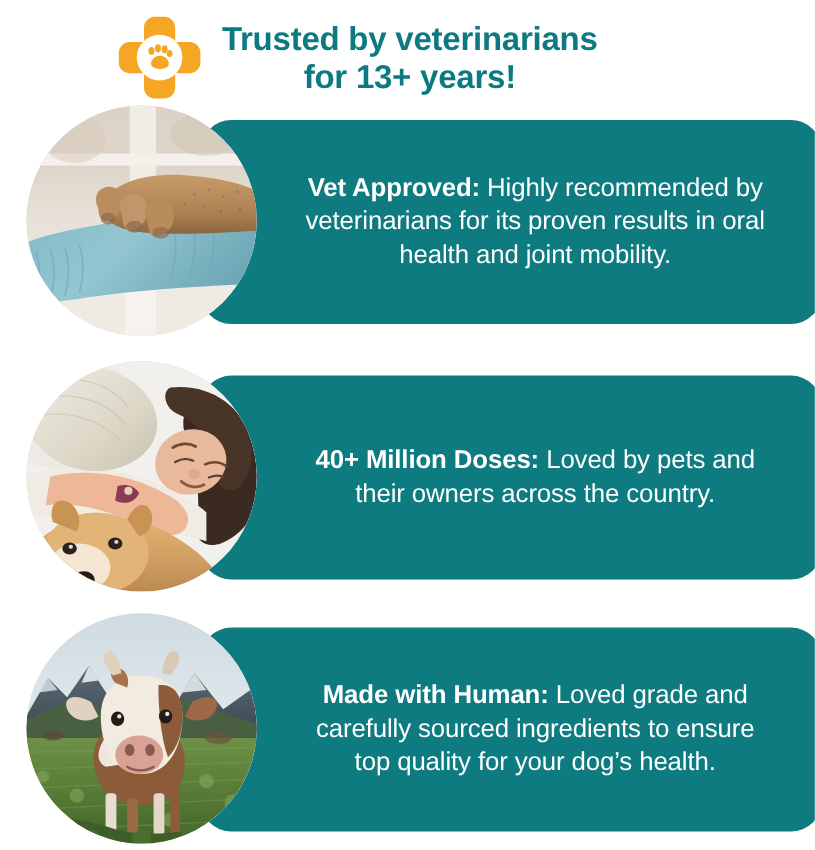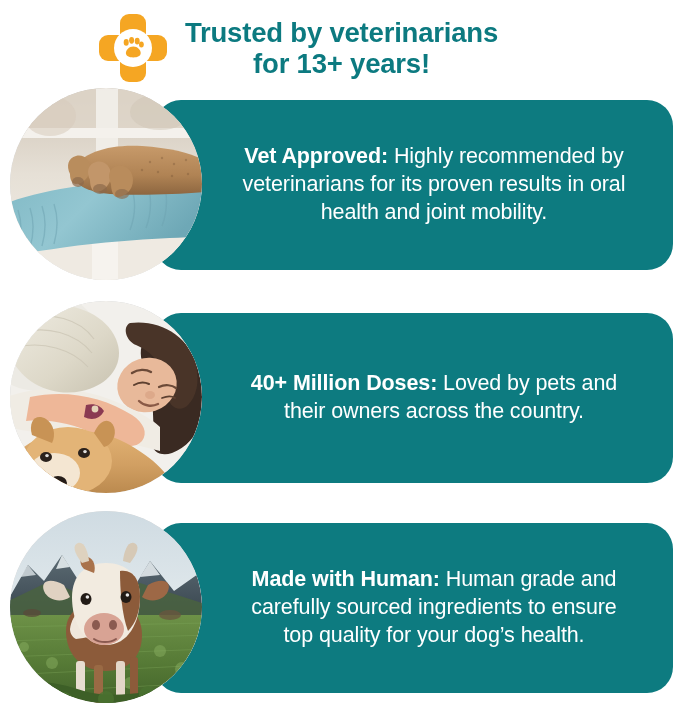--- a/index.html
+++ b/index.html
@@ -69,21 +69,21 @@
     font-weight: bold;
     line-height: 1.14;
     letter-spacing: -0.2px;
     padding-right: 54px;
     white-space: pre-line;
   }
 
   
   .card-row {
     position: absolute;
-    left: 0;
+    left: 12px;
     width: 654px;
     height: 192px;
   }
   .card-row.r1 { top: 88px; }
   .card-row.r2 { top: 301px; }
   .card-row.r3 { top: 511px; }
 
   .card-panel {
     position: absolute;
     left: 155px;
@@ -283,21 +283,21 @@
         <path d="M40 190 C46 196 54 196 60 190" stroke="#241c18" stroke-width="2.2" fill="none" stroke-linecap="round"></path>
       </g>
     </svg>
   </div>
 </div>
 
 <div class="card-row r3">
 
   <div class="card-panel">
     <div class="card-text">
-      <b>Made with Human:</b><span> Human grade and carefully sourced ingredients to ensure top quality for your dog’s health.</span>
+      <b>Made with Human:</b><span> Loved grade and carefully sourced ingredients to ensure top quality for your dog’s health.</span>
     </div>
   </div>
 
   <div class="thumb">
     <svg viewBox="0 0 192 192">
       <defs>
         <clipPath id="c3">
             <circle cx="96" cy="96" r="96"></circle>
           </clipPath>
         <linearGradient id="sky3" x1="0" y1="0" x2="0" y2="1">

